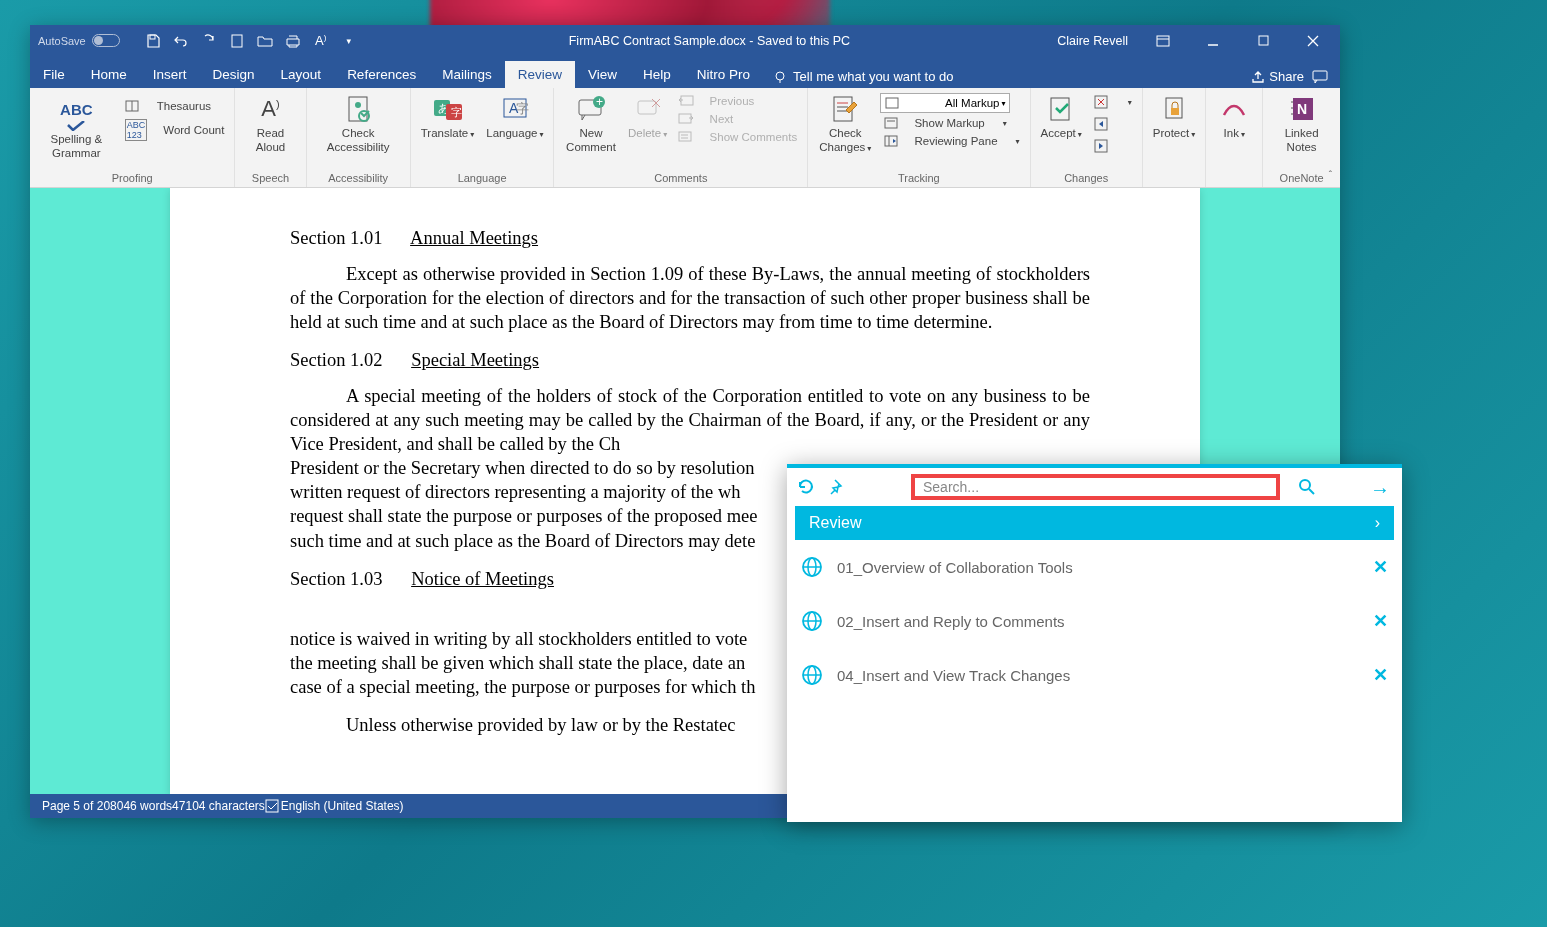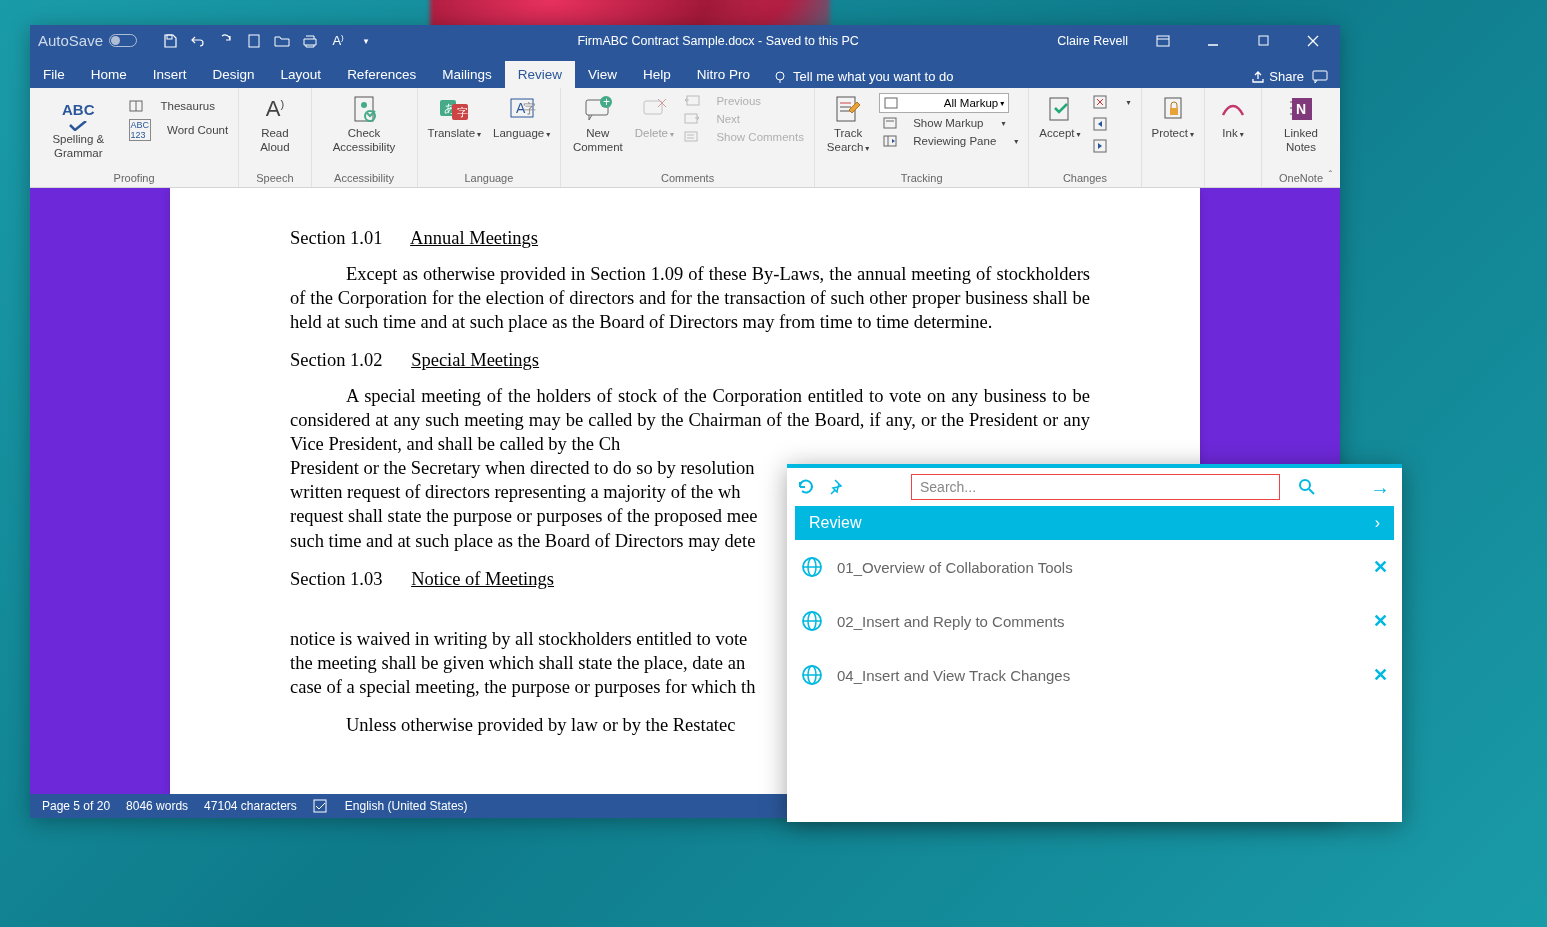--- a/index.html
+++ b/index.html
@@ -25,21 +25,21 @@
 .title-bar {
   background: #2b579a;
   height: 31px;
   display: flex;
   align-items: center;
   color: #fff;
   font-size: 12px;
 }
 .qat { display: flex; align-items: center; gap: 2px; padding-left: 12px; }
 .qat-btn { width: 26px; height: 26px; display: flex; align-items: center; justify-content: center; cursor: pointer; }
-.autosave { display: flex; align-items: center; gap: 6px; padding: 0 8px; font-size: 15px; color: #d0d9ea; }
+.autosave { display: flex; align-items: center; gap: 6px; padding: 0 8px; font-size: 11px; color: #d0d9ea; }
 .autosave-toggle { width: 28px; height: 13px; border: 1px solid #b0bed5; border-radius: 8px; position: relative; }
 .autosave-toggle::after { content:''; position: absolute; left: 1px; top: 1px; width: 9px; height: 9px; background: #b0bed5; border-radius: 50%; }
 .title-center { flex: 1; text-align: center; font-size: 12.5px; }
 .title-right { display: flex; align-items: center; gap: 4px; padding-right: 4px; }
 .win-btn { width: 46px; height: 31px; display: flex; align-items: center; justify-content: center; cursor: pointer; }
 .tab-row {
   background: #2b579a;
   height: 32px;
   display: flex;
   align-items: flex-end;
@@ -63,21 +63,21 @@
 .big-btn .icon { height: 32px; display: flex; align-items: center; justify-content: center; }
 .big-btn .lbl { font-size: 11.5px; color: #444; text-align: center; line-height: 1.2; margin-top: 2px; }
 .stacked { display: flex; flex-direction: column; gap: 2px; }
 .small-btn { display: flex; align-items: center; gap: 16px; padding: 2px 4px; font-size: 11.5px; color: #444; cursor: pointer; white-space: nowrap; }
 .small-btn.disabled { color: #b0b0b0; }
 .dd { font-size: 8px; margin-left: 2px; }
 .markup-select { width: 130px; height: 20px; border: 1px solid #ababab; background: #fff; font-size: 11.5px; padding: 0 4px; display: flex; align-items: center; justify-content: space-between; text-align: right; }
 .collapse-caret { position: absolute; right: 8px; bottom: 6px; font-size: 10px; color: #666; cursor: pointer; }
 .doc-area {
   flex: 1;
-  background: #6d28d9;
+  background: #5eead4;
   overflow: hidden;
   position: relative;
 }
 .page {
   position: absolute;
   left: 140px;
   top: 0;
   width: 1030px;
   height: 100%;
   background: #fff;
@@ -93,21 +93,21 @@
 .sec-head .title { text-decoration: underline; }
 .body-p { text-align: justify; margin-bottom: 14px; }
 .body-p .indent { display: inline-block; width: 56px; }
 .status-bar {
   height: 24px;
   background: #2b579a;
   color: #fff;
   display: flex;
   align-items: center;
   font-size: 12px;
-  gap: 16px;
+  gap: 0;
   padding: 0 12px;
 }
 
 .overlay-panel {
   position: absolute;
   left: 787px;
   top: 464px;
   width: 615px;
   background: #fff;
   box-shadow: 0 4px 24px rgba(0,0,0,0.35);
@@ -117,21 +117,21 @@
   height: 42px;
   display: flex;
   align-items: center;
   padding: 0 10px;
   gap: 8px;
   border-top: 4px solid #00b8e0;
 }
 .ov-search {
   flex: 1;
   height: 26px;
-  border: 1px solid #ef4444;
+  border: 4px solid #ef4444;
   padding: 0 8px;
   font-size: 14px;
   color: #888;
   display: flex;
   align-items: center;
   margin: 0 10px 0 50px;
 }
 .ov-icon { color: #00b8e0; font-size: 18px; cursor: pointer; width: 24px; text-align: center; }
 .ov-header {
   background: #00b8e0;
@@ -423,21 +423,21 @@
         <div class="big-btn">
           <div class="icon">
               <svg width="28" height="28">
                 <rect x="3" y="2" width="18" height="24" fill="none" stroke="#555"></rect>
                 <line x1="6" y1="8" x2="17" y2="8" stroke="#c44"></line>
                 <line x1="6" y1="12" x2="17" y2="12" stroke="#555"></line>
                 <line x1="6" y1="16" x2="17" y2="16" stroke="#555"></line>
                 <path d="M18 18l8-8-3-3-8 8z" fill="#e8a23a" stroke="#b8751a"></path>
               </svg>
             </div>
-          <div class="lbl"><span>Track Search</span><span class="dd">▾</span></div>
+          <div class="lbl"><span>Check Changes</span><span class="dd">▾</span></div>
         </div>
         <div class="stacked" style="padding-top:2px">
           <div class="markup-select">
             <svg width="14" height="12">
                 <rect x="1" y="1" width="12" height="10" fill="none" stroke="#666"></rect>
               </svg>
             <span style="flex:1;padding-left:4px">All Markup</span>
             <span class="dd">▾</span>
           </div>
           <div class="small-btn">

